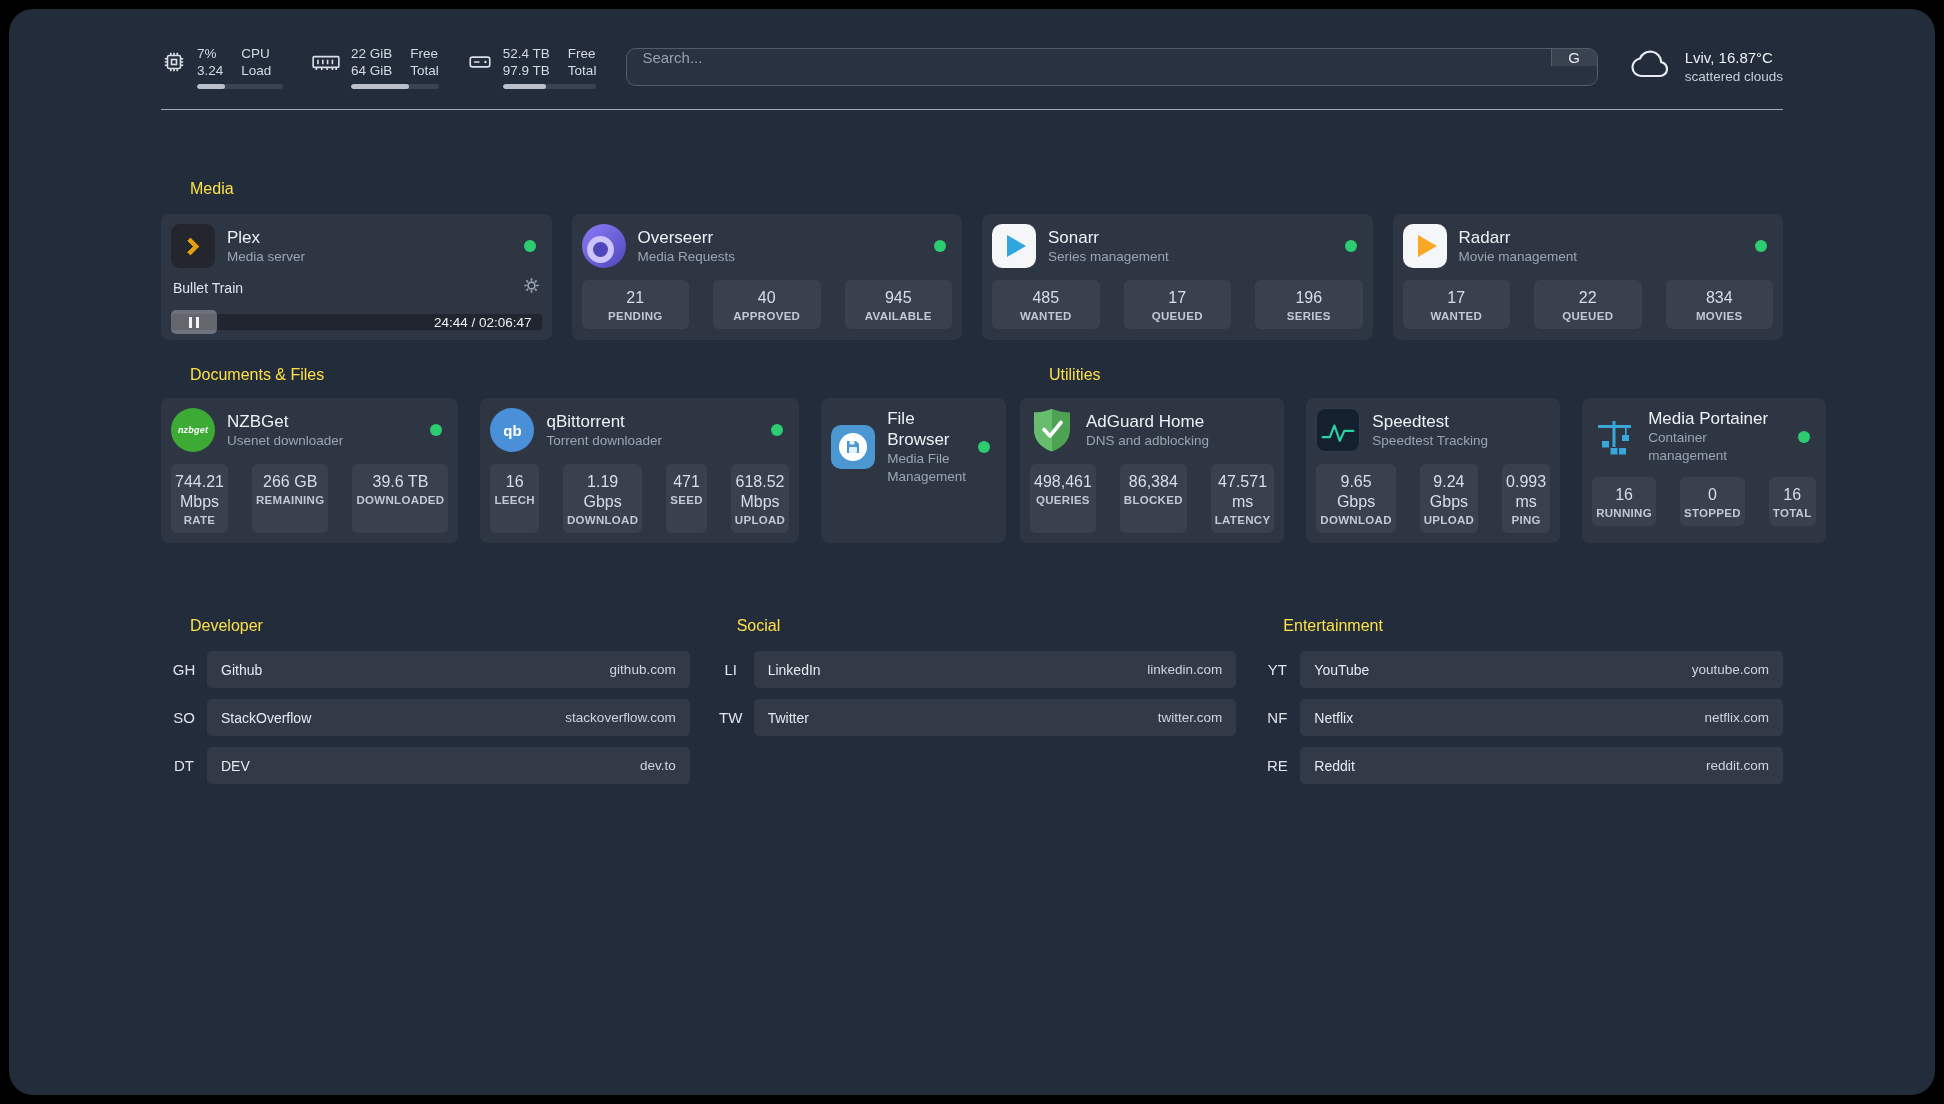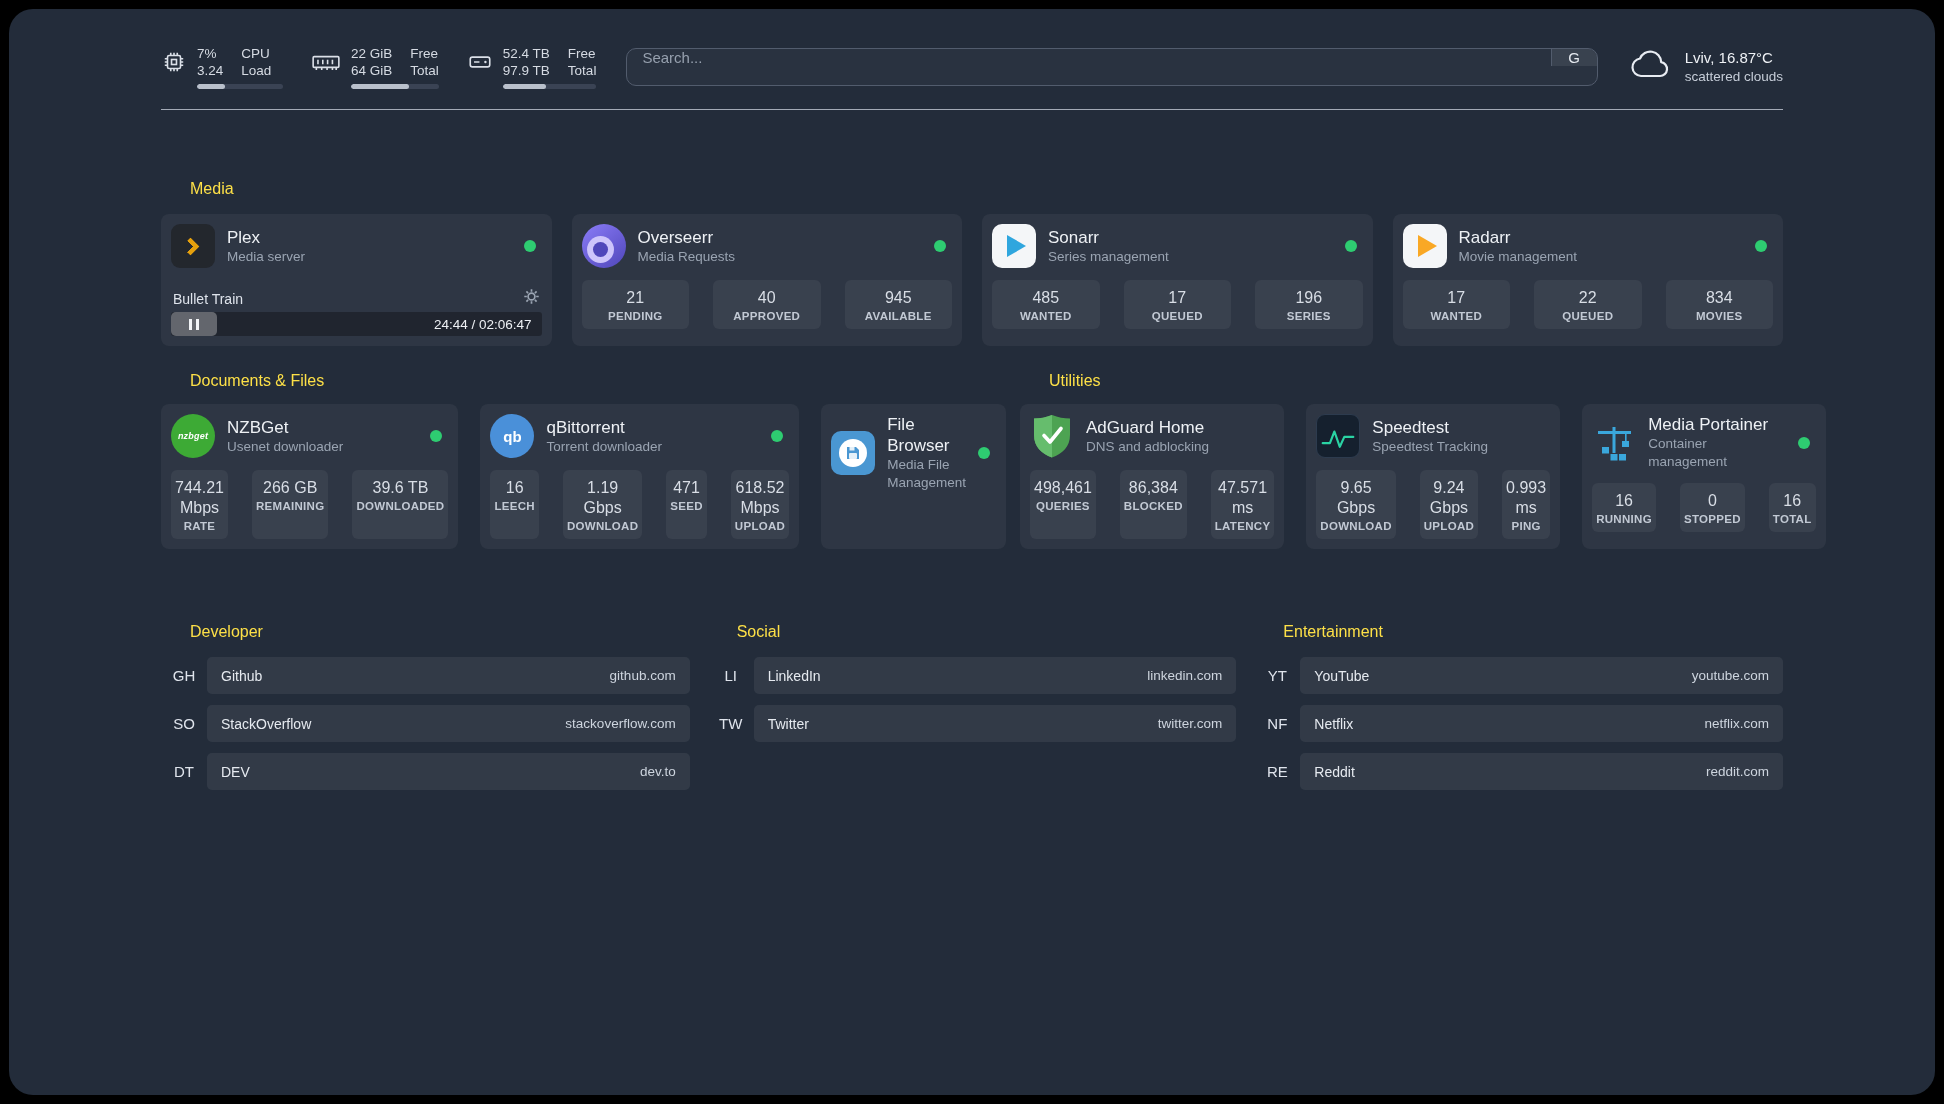--- a/index.html
+++ b/index.html
@@ -40,23 +40,23 @@
   .svc-icon { width:44px; height:44px; flex:none; display:flex; align-items:center; justify-content:center; position:relative; }
   .svc-name { font-size:17px; color:#eef1f5; font-weight:500; line-height:21px; }
   .svc-desc { font-size:13.5px; color:#9aa4b2; line-height:18px; }
   .dot { margin-left:auto; margin-right:6px; width:12px; height:12px; border-radius:50%; background:#2ecc71; flex:none; }
   .stats { margin-top:12px; display:flex; gap:24px; }
   .tile { flex:1; background:rgba(255,255,255,0.055); border-radius:6px; padding:8px 4px 7px; text-align:center; }
   .tile-v { font-size:16px; color:#d9dee6; line-height:20px; }
   .tile-l { margin-top:2px; font-size:11.5px; font-weight:700; color:#c2c9d4; letter-spacing:.3px; }
 
   
-  .player-top { display:flex; align-items:center; justify-content:space-between; margin-top:20px; padding:0 2px; }
+  .player-top { display:flex; align-items:center; justify-content:space-between; margin-top:9px; padding:0 2px; }
   .track { font-size:14px; color:#dfe4ec; }
-  .player-bar { margin-top:3px; height:24px; background:rgba(0,0,0,0.3); border-radius:3px; display:flex; align-items:center; }
+  .player-bar { margin-top:16px; height:16px; background:rgba(0,0,0,0.3); border-radius:3px; display:flex; align-items:center; }
   .pause { width:46px; height:24px; background:rgba(255,255,255,0.3); border-radius:5px; display:flex; align-items:center; justify-content:center; gap:4px; cursor:pointer; }
   .pause i { display:block; width:3px; height:11px; background:#f1f3f6; }
   .time { margin-left:auto; padding-right:10px; font-size:13.5px; color:#eef1f5; }
 
   .cols2 { margin-top:26px; display:grid; grid-template-columns:1fr 1fr; gap:14px; }
   .col-stack { margin-top:14px; display:flex; flex-direction:row; gap:22px; }
 
   
   .bookmarks { margin-top:74px; display:grid; grid-template-columns:repeat(3,1fr); gap:18px; }
   .bm-list { margin-top:16px; display:flex; flex-direction:column; gap:11px; }

